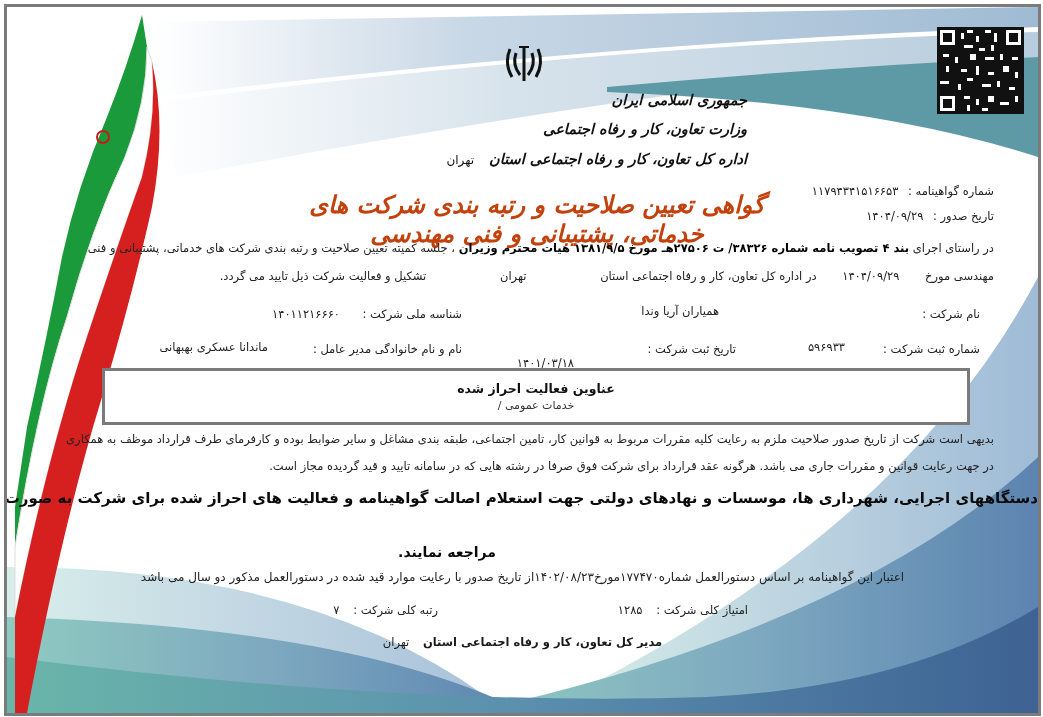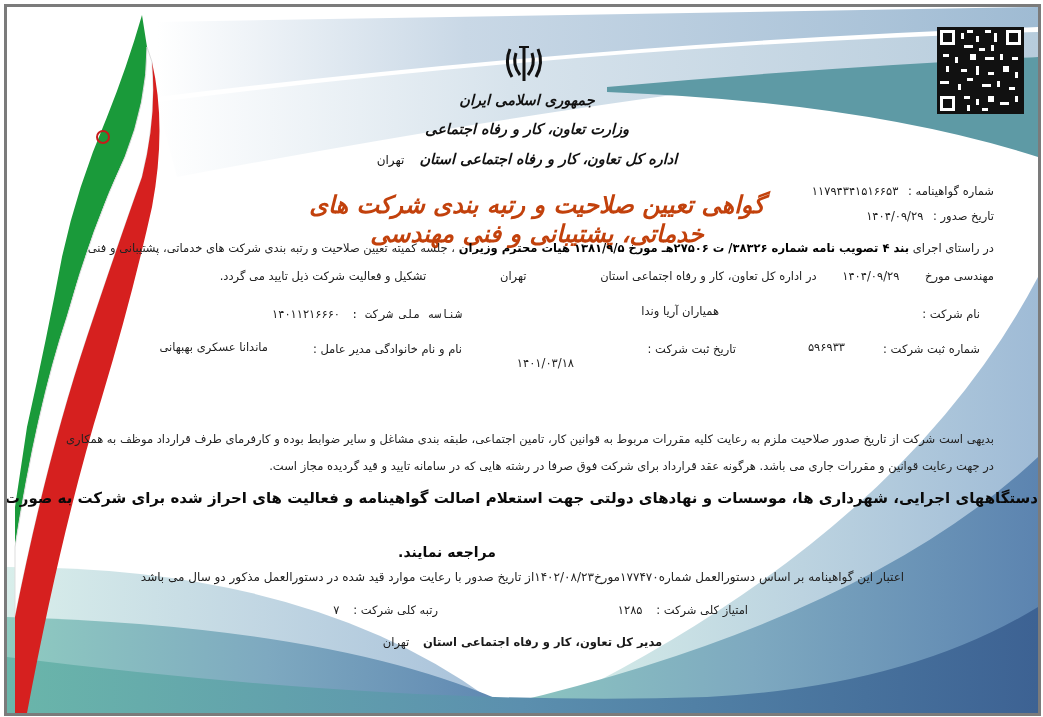--- a/index.html
+++ b/index.html
@@ -5,21 +5,21 @@
   html, body { margin:0; padding:0; background:#ffffff; }
   body { width:1043px; height:717px; position:relative; overflow:hidden;
          font-family:"DejaVu Sans", sans-serif; color:#1a1a1a; }
   .frame { position:absolute; left:4px; top:4px; width:1031px; height:706px;
            border:3px solid #7b7b7b; background:#ffffff; overflow:hidden; }
   .bg { position:absolute; left:0; top:0; width:1031px; height:706px; }
   .rtl { direction:rtl; unicode-bidi:embed; }
   .abs { position:absolute; white-space:nowrap; }
   .serif { font-family:"DejaVu Serif", serif; }
   .emblem { position:absolute; left:495px; top:36px; width:44px; height:40px; }
-  .hdr { position:absolute; left:300px; width:440px; text-align:center;
+  .hdr { position:absolute; left:300px; width:440px; 
          font-family:"DejaVu Serif", serif; font-style:italic; font-weight:bold;
          font-size:14.5px; color:#111; }
   .title { position:absolute; left:300px; top:183px; width:460px; text-align:center;
            font-family:"DejaVu Serif", serif; font-style:italic; font-weight:bold;
            font-size:24px; color:#c2410c; letter-spacing:-0.3px; }
   .small { font-size:11.5px; color:#222; }
   .bold { font-weight:bold; }
   .box { position:absolute; left:95px; top:361px; width:862px; height:51px;
          border:3px solid #7a7a7a; background:#fff; text-align:center; }
   .box .bt { margin-top:10px; font-size:12.5px; font-weight:bold; color:#111; }
@@ -162,30 +162,34 @@
   <div class="abs rtl small" style="right:44px; top:262px; width:790px;">
     <span>مهندسی مورخ</span>
     <span style="margin:0 22px;">۱۴۰۴/۰۹/۲۹</span>
     <span>در اداره کل تعاون، کار و رفاه اجتماعی استان</span>
     <span style="margin:0 70px 0 70px;">تهران</span>
     <span>تشکیل و فعالیت شرکت ذیل تایید می گردد.</span>
   </div>
 
   <div class="abs rtl small" style="right:58px; top:300px;">نام شرکت :</div>
   <div class="abs rtl small" style="right:319px; top:297px;margin-left:8px;">همیاران آریا وندا</div>
-  <div class="abs rtl small" style="right:576px; top:300px;font-family:Liberation Mono, monospace;">شناسه ملی شرکت :</div>
+  <div class="abs rtl small" style="right:576px; top:300px;">شناسه ملی شرکت :</div>
   <div class="abs rtl small" style="right:698px; top:300px;">۱۴۰۱۱۲۱۶۶۶۰</div>
 
   <div class="abs rtl small" style="right:58px; top:335px;">شماره ثبت شرکت :</div>
   <div class="abs rtl small" style="right:193px; top:333px;">۵۹۶۹۳۳</div>
   <div class="abs rtl small" style="right:302px; top:335px;">تاریخ ثبت شرکت :</div>
   <div class="abs rtl small" style="right:464px; top:349px;">۱۴۰۱/۰۳/۱۸</div>
   <div class="abs rtl small" style="right:576px; top:335px;">نام و نام خانوادگی مدیر عامل :</div>
   <div class="abs rtl small" style="right:770px; top:333px;">ماندانا عسکری بهبهانی</div>
 
+  <div class="box rtl">
+    <div class="bt">عناوین فعالیت احراز شده</div>
+    <div class="bs">خدمات عمومی /</div>
+  </div>
 
   <div class="abs rtl small" style="right:44px; top:425px; width:950px; text-align:right;">بدیهی است شرکت از تاریخ صدور صلاحیت ملزم به رعایت کلیه مقررات مربوط به قوانین کار، تامین اجتماعی، طبقه بندی مشاغل و سایر ضوابط بوده و کارفرمای طرف قرارداد موظف به همکاری</div>
   <div class="abs rtl small" style="right:44px; top:452px;">در جهت رعایت قوانین و مقررات جاری می باشد. هرگونه عقد قرارداد برای شرکت فوق صرفا در رشته هایی که در سامانه تایید و قید گردیده مجاز است.</div>
 
   <div class="abs rtl bigbold" style="left:0; width:1031px; text-align:center; top:482px;">دستگاههای اجرایی، شهرداری ها، موسسات و نهادهای دولتی جهت استعلام اصالت گواهینامه و فعالیت های احراز شده برای شرکت به صورت برخط به آدرس</div>
   <div class="abs rtl bigbold" style="left:0; width:880px; text-align:center; top:537px; font-size:14px;">مراجعه نمایند.</div>
 
   <div class="abs rtl small" style="left:0; width:1031px; text-align:center; top:563px; font-size:12px;">اعتبار این گواهینامه بر اساس دستورالعمل شماره۱۷۷۴۷۰مورخ۱۴۰۲/۰۸/۲۳از تاریخ صدور با رعایت موارد قید شده در دستورالعمل مذکور دو سال می باشد</div>
 
   <div class="abs rtl small" style="right:290px; top:596px;">

